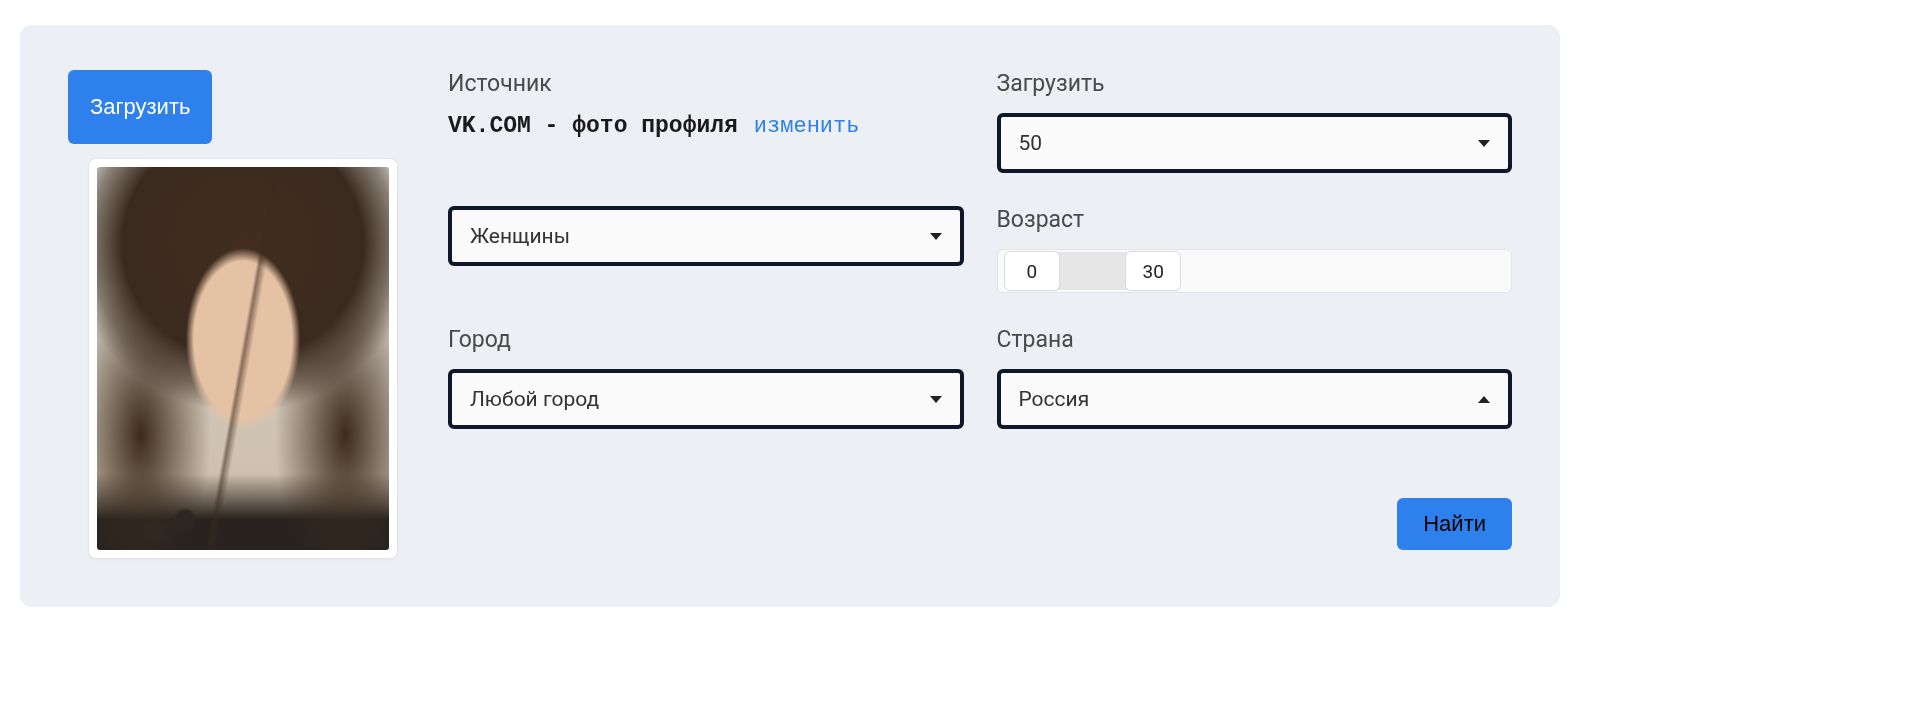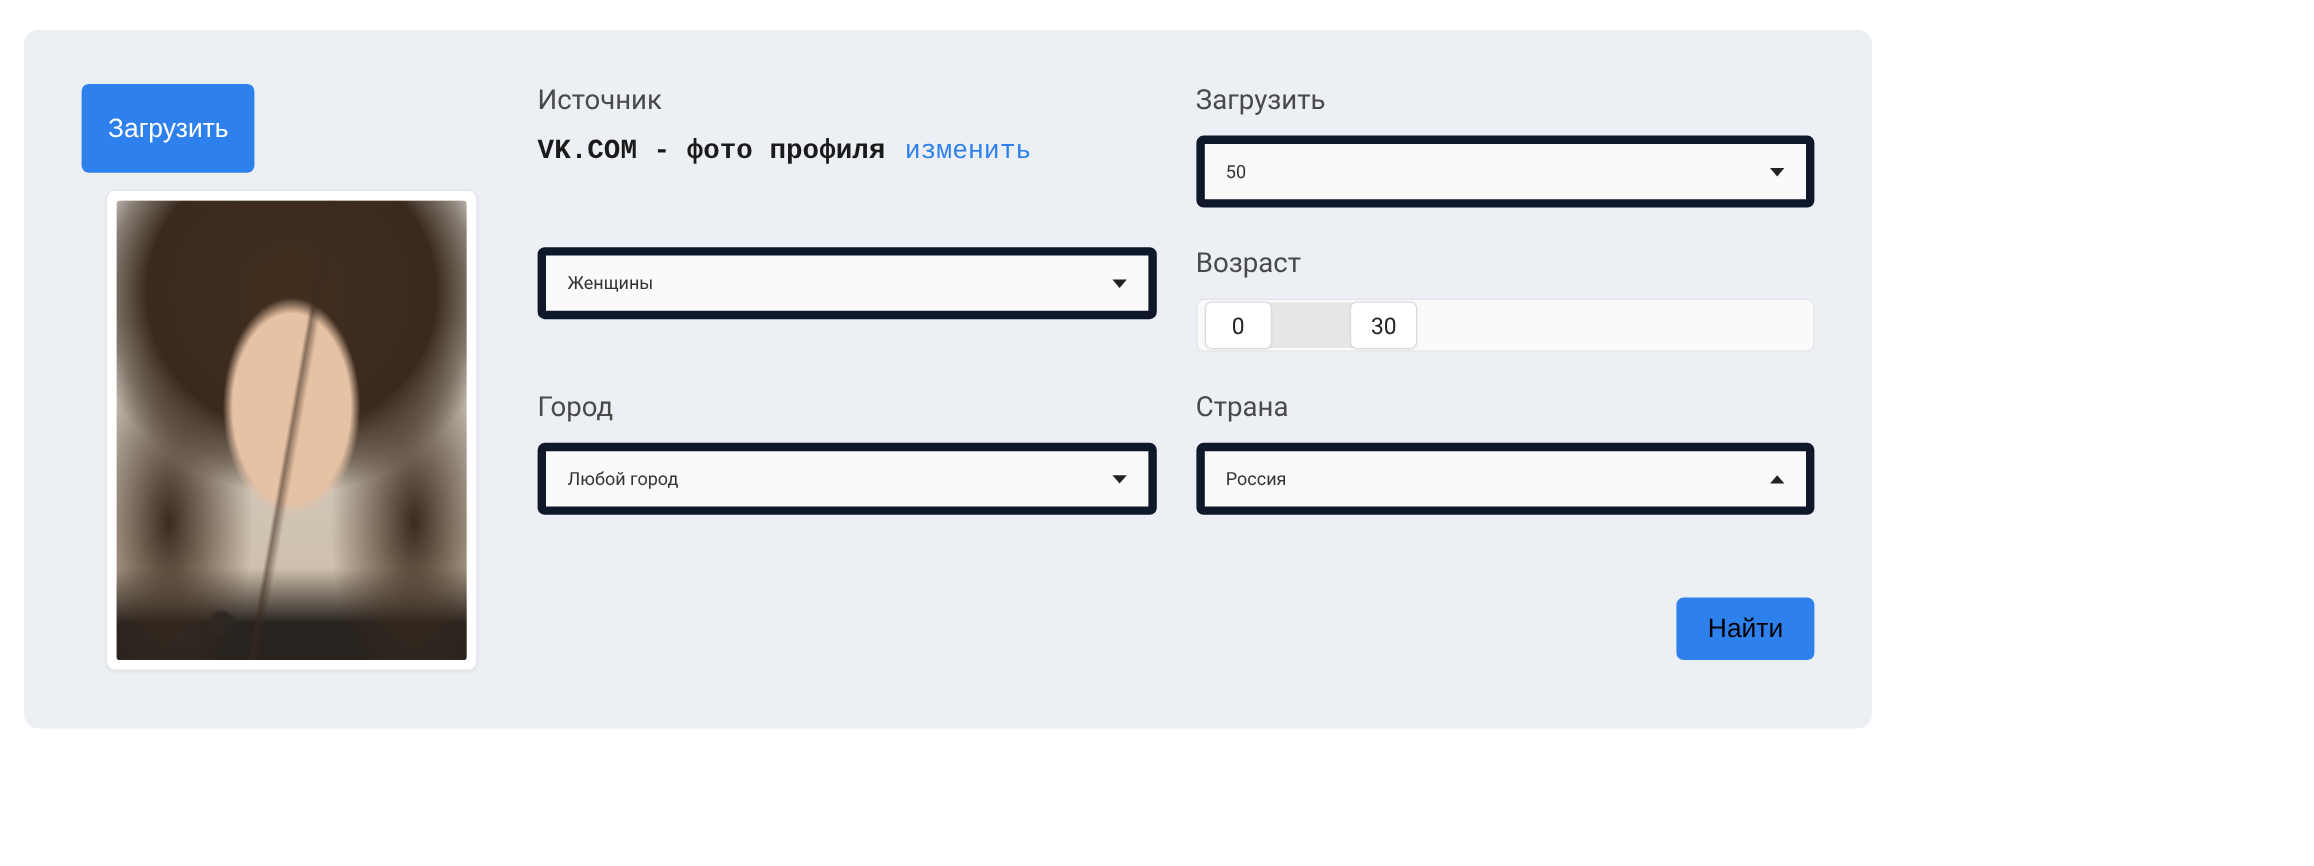--- a/index.html
+++ b/index.html
@@ -115,24 +115,24 @@
     .change-link {
       font-size: 22px;
       color: #2e80ec;
       text-decoration: none;
       cursor: pointer;
       font-weight: 400;
     }
 
     .select {
       background: #fafafa;
-      border: 7px solid #0f172a;
+      border: 4px solid #0f172a;
       border-radius: 6px;
       padding: 14px 18px;
-      font-size: 15px;
+      font-size: 21px;
       color: #333;
       display: flex;
       align-items: center;
       justify-content: space-between;
       cursor: pointer;
       min-height: 52px;
     }
 
     .select-caret {
       width: 0;

